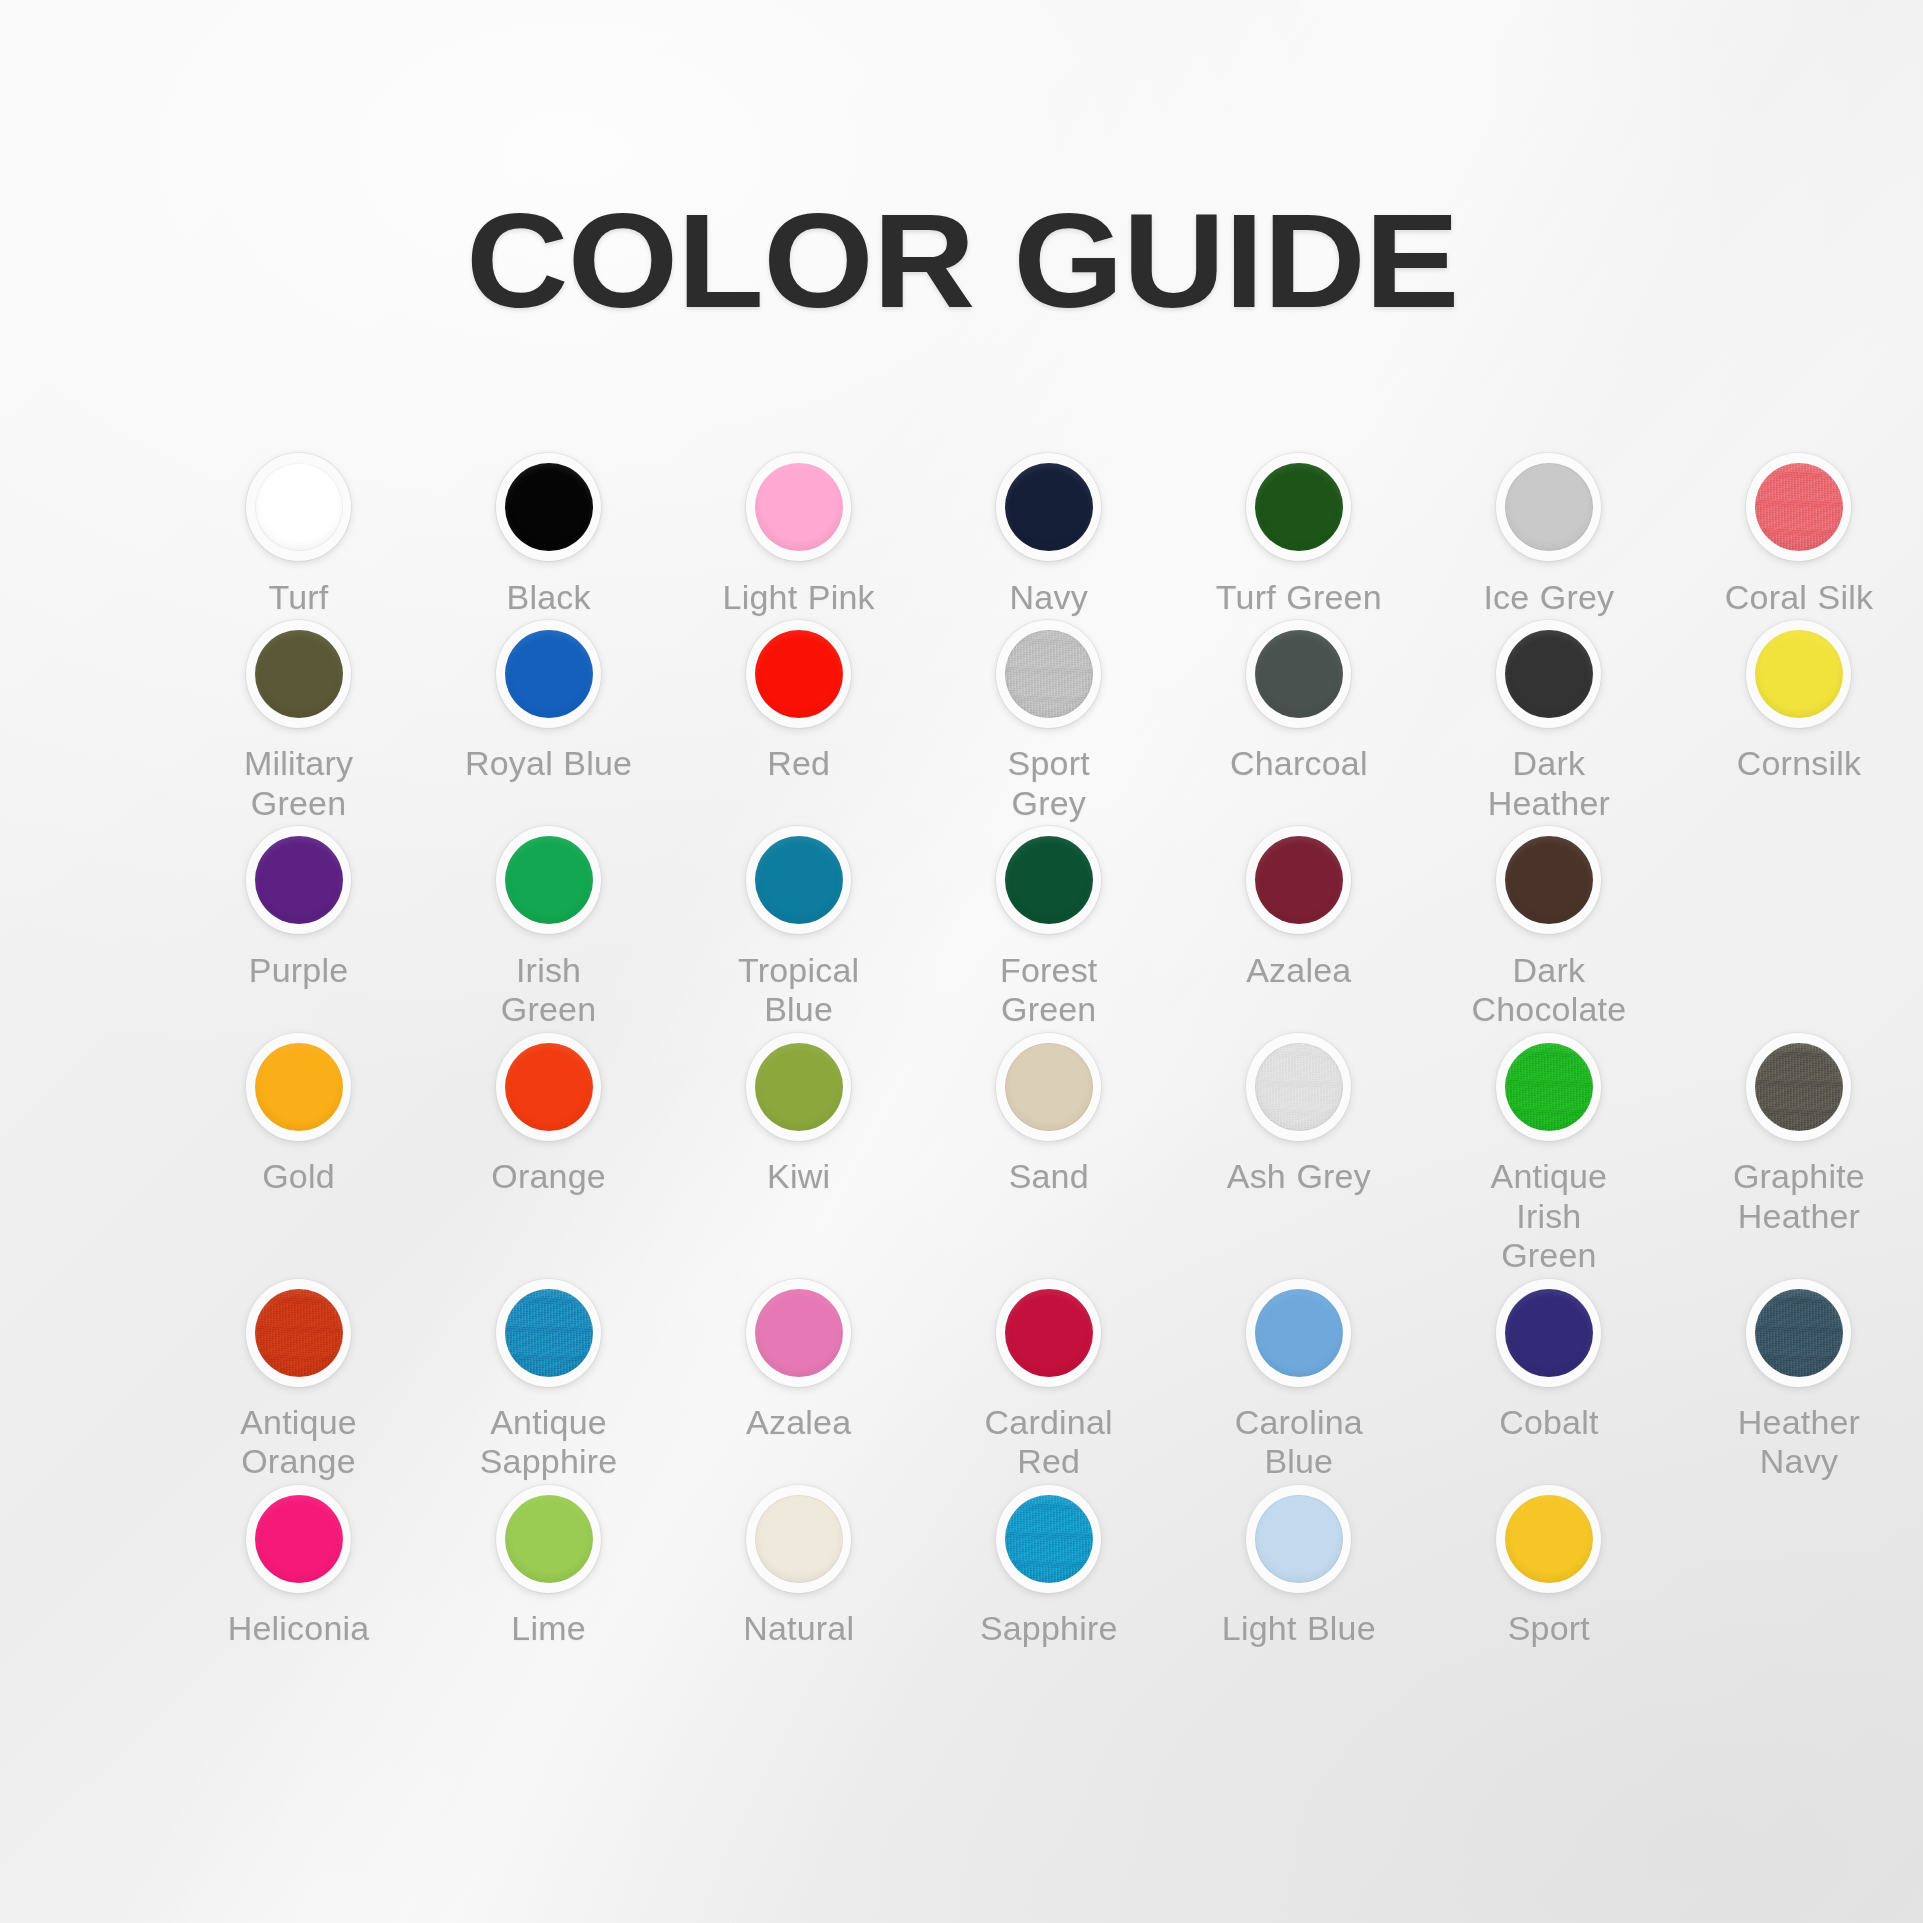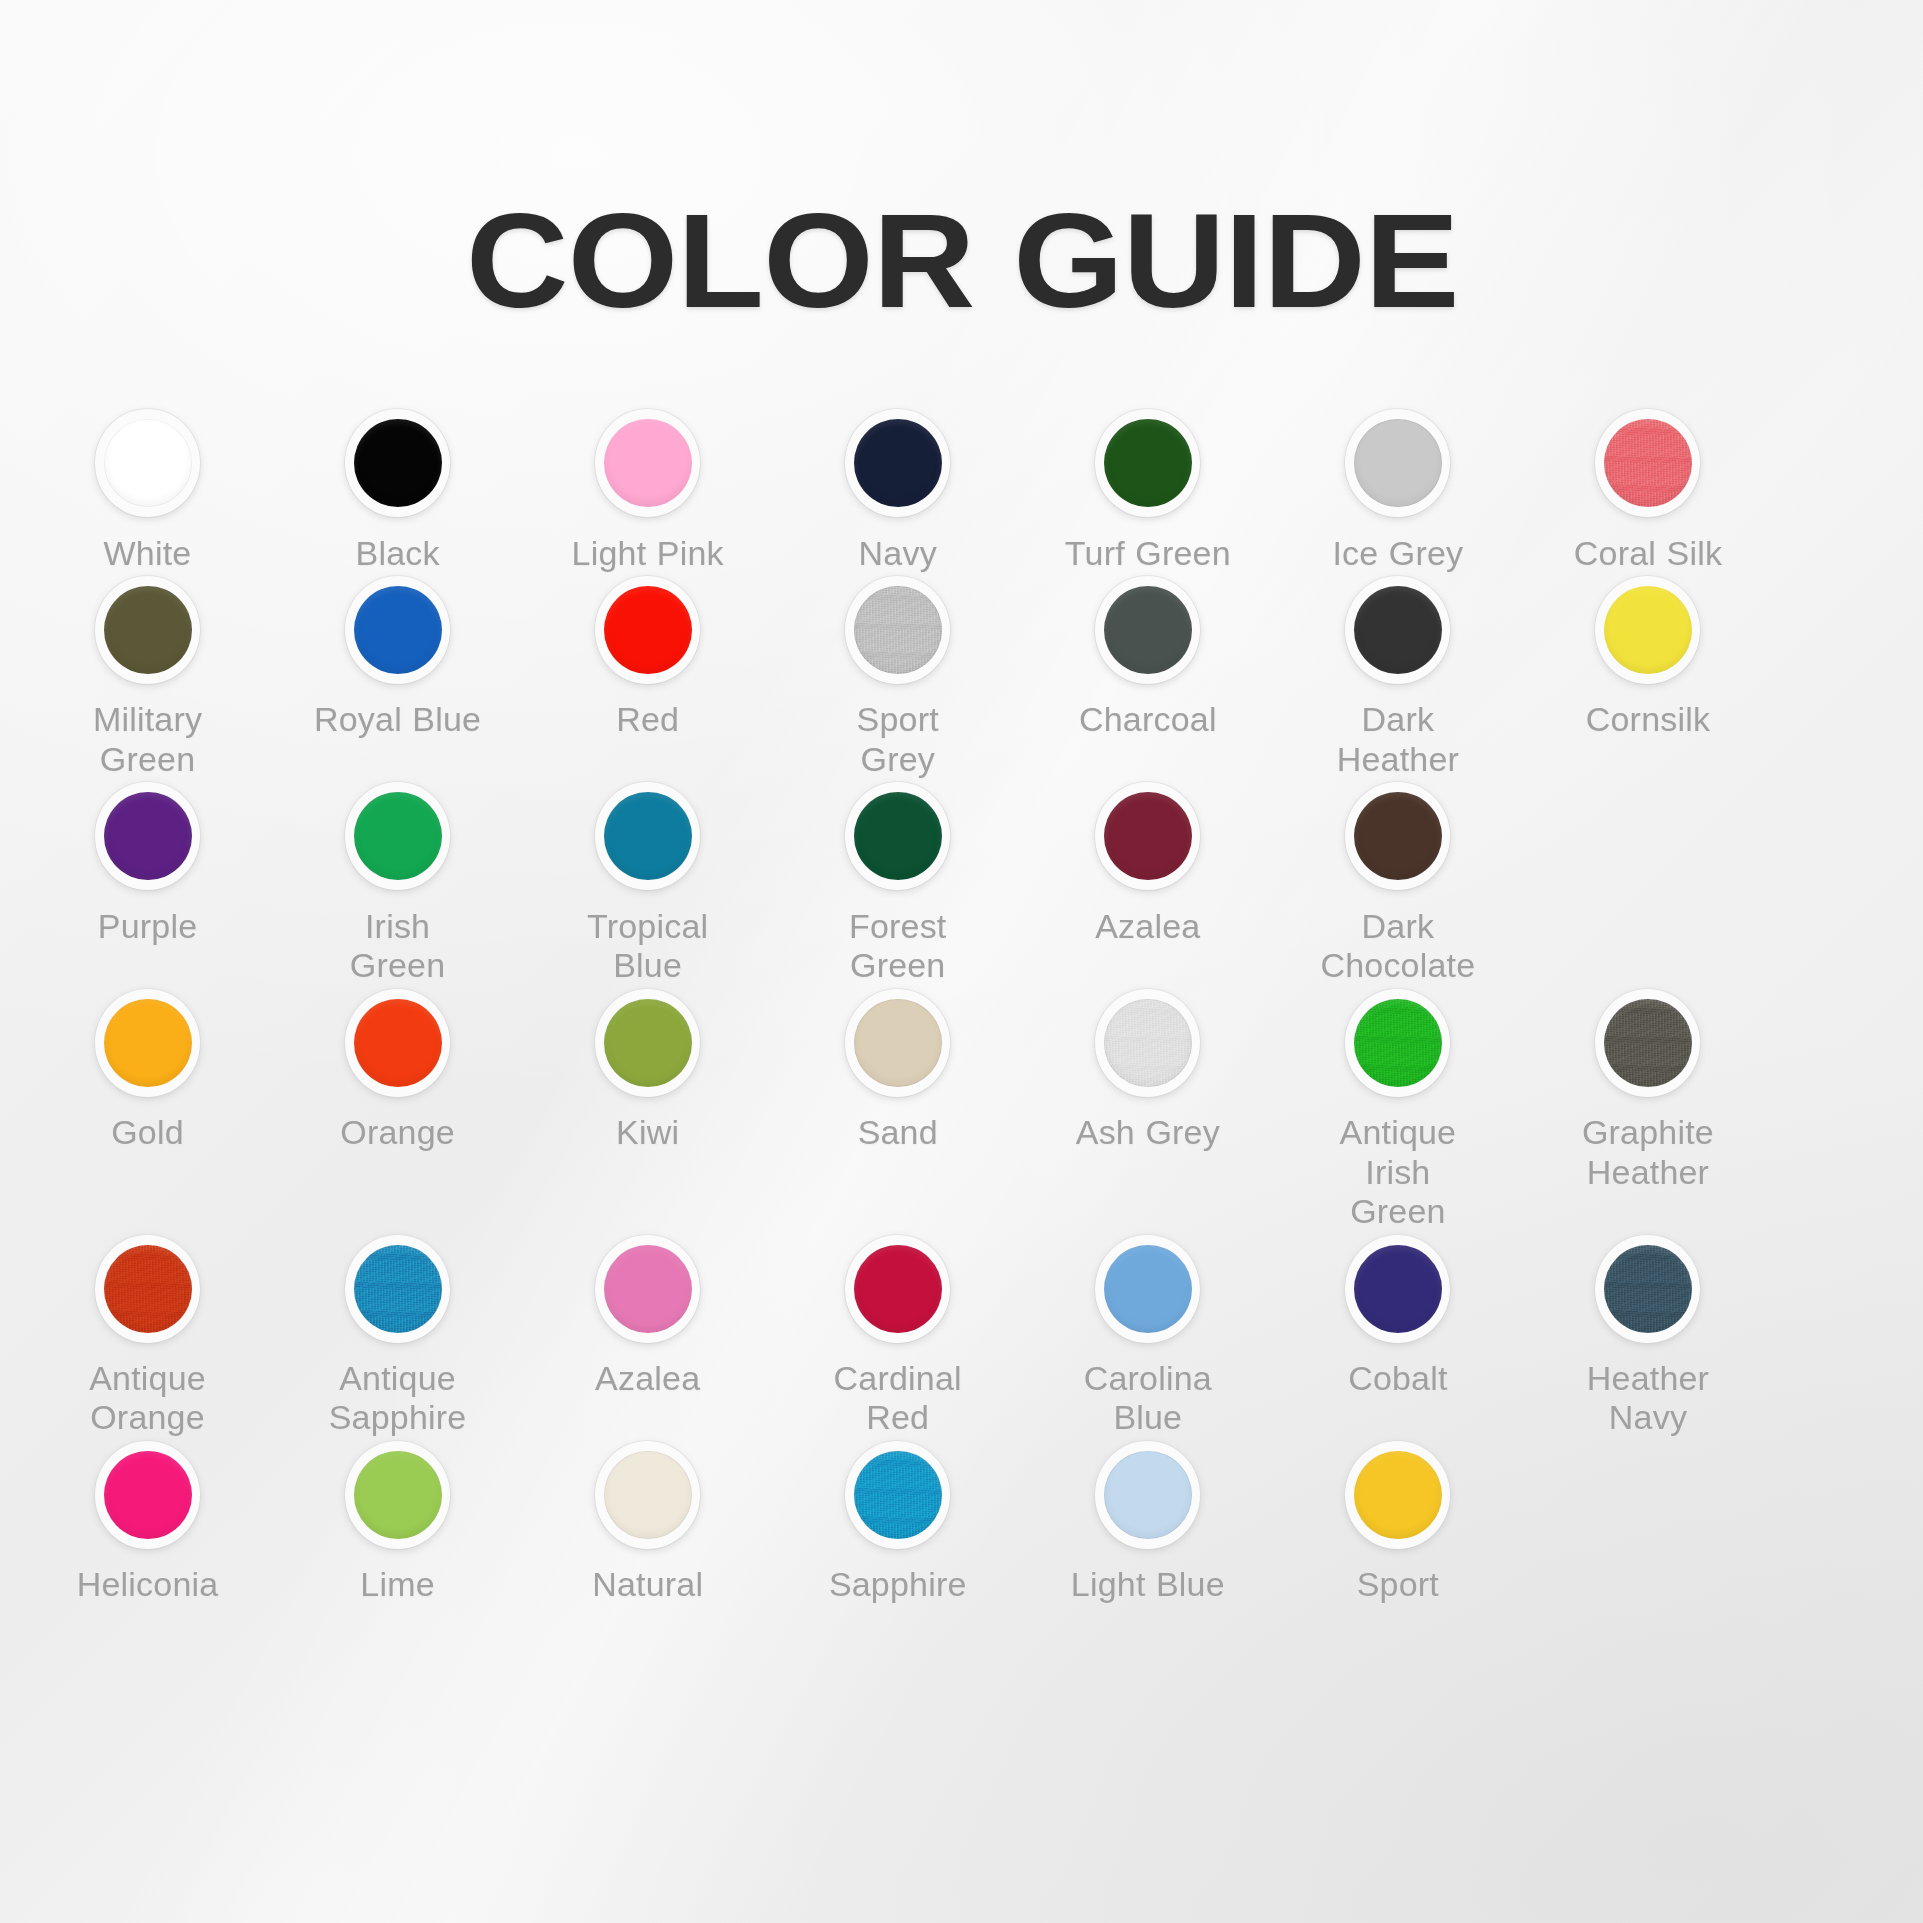--- a/index.html
+++ b/index.html
@@ -30,21 +30,21 @@
   #bg-sheen {
     position:absolute; inset:0;
     background:
       radial-gradient(ellipse 150% 90% at 30% 8%, rgba(255,255,255,0.85) 0%, rgba(255,255,255,0.0) 55%),
       radial-gradient(ellipse 120% 70% at 88% 96%, rgba(210,210,210,0.38) 0%, rgba(210,210,210,0) 60%),
       linear-gradient(118deg, rgba(255,255,255,0) 38%, rgba(255,255,255,0.55) 50%, rgba(255,255,255,0) 62%);
   }
 
   #page {
     position:absolute; inset:0;
-    display:flex; flex-direction:column; align-items:flex-start;
+    display:flex; flex-direction:column; align-items:flex-end;gap:44px;
   }
 
   
   .title-wrap {
     width:100%;
     text-align:center;
     margin-top:194px;
     margin-bottom:0;
   }
   #page-title {
@@ -142,21 +142,21 @@
 
   <div class="title-wrap">
     <h1 id="page-title">COLOR GUIDE</h1>
   </div>
 
   <div id="swatch-grid">
       <div class="swatch-cell">
         <div class="swatch-disc-wrap">
           <div class="swatch-disc outlined" style="background: rgb(255, 255, 255);"></div>
         </div>
-        <div class="swatch-label">White</div>
+        <div class="swatch-label">Turf</div>
       </div>
       <div class="swatch-cell">
         <div class="swatch-disc-wrap">
           <div class="swatch-disc" style="background: rgb(5, 5, 5);"></div>
         </div>
         <div class="swatch-label">Black</div>
       </div>
       <div class="swatch-cell">
         <div class="swatch-disc-wrap">
           <div class="swatch-disc" style="background: rgb(255, 168, 210);"></div>

